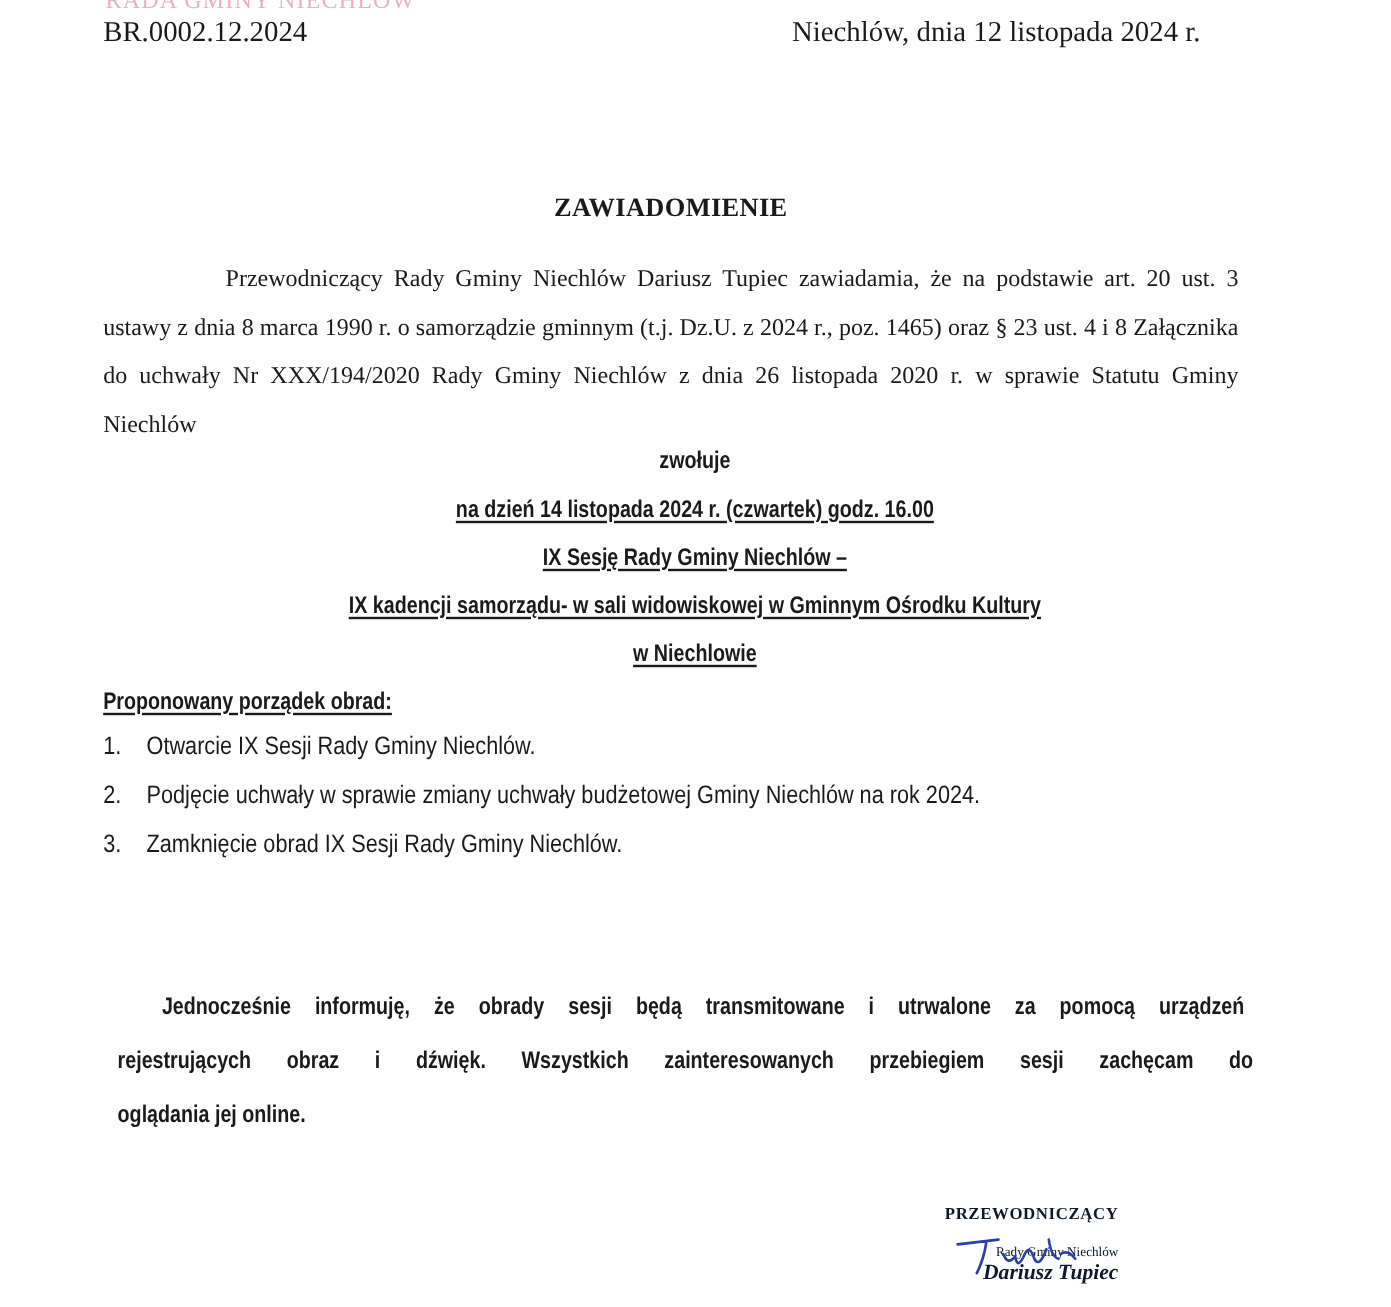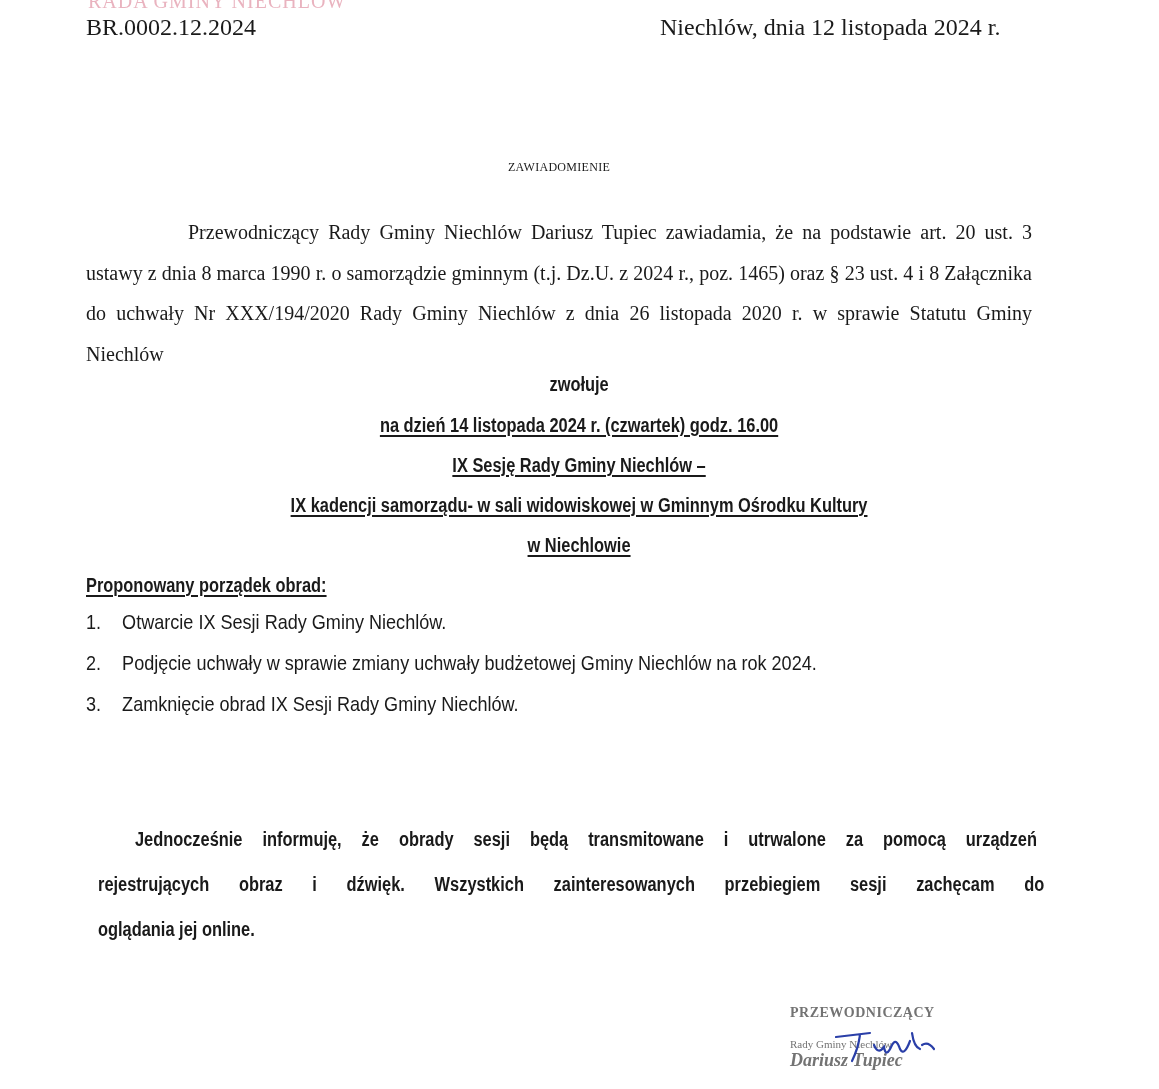--- a/index.html
+++ b/index.html
@@ -7,21 +7,21 @@
     width: 1159px; height: 1089px; position: relative; overflow: hidden;
     font-family: "Liberation Serif", serif; color: #1a1a1a;
   }
   .abs { position: absolute; }
   .stamp-top {
     left: 88px; top: -10px; font-size: 20px; color: #e6a6b4; letter-spacing: 1px;
     font-family: "Liberation Serif", serif; opacity: 0.85;
   }
   .ref { left: 86px; top: 14px; font-size: 24px; }
   .place-date { left: 660px; top: 14px; font-size: 24px; text-align: center; }
-  .title { left: 0; width: 1118px; top: 160px; text-align: center; font-weight: normal; font-size: 12px; letter-spacing: 0.3px; }
+  .title { left: 0; width: 1118px; top: 160px; text-align: center; font-weight: bold; font-size: 22px; letter-spacing: 0.3px; }
   .para {
     left: 86px; top: 212px; width: 946px; font-size: 20px; line-height: 40.5px; text-align: justify;
   }
   .para .indent { display: inline-block; width: 102px; }
   .center-line {
     left: 0; width: 1159px; text-align: center; font-weight: bold; font-size: 20px;
     font-family: "Liberation Sans", sans-serif; transform: scaleX(0.82); transform-origin: 577px 0;
   }
   .center-line.u span { text-decoration: underline; text-decoration-thickness: 2px; text-underline-offset: 3px; }
   .agenda-head {
@@ -36,21 +36,21 @@
   .agenda li .num { display: inline-block; width: 42px; }
   .notice {
     left: 98px; top: 817px; width: 946px; font-size: 20px; line-height: 45px; font-weight: bold;
     font-family: "Liberation Sans", sans-serif;
   }
   .notice .ln { display: block; transform-origin: 0 0; white-space: nowrap; }
   .notice .ln.j { text-align-last: justify; text-align: justify; white-space: normal; width: 1154px; transform: scaleX(0.82); }
   .notice .ln.first { padding-left: 45px; width: 1100px; }
   .notice .ln.last { transform: scaleX(0.82); }
   .sig {
-    left: 790px; top: 1005px; width: 180px; text-align: left; color: #737373;
+    left: 752px; top: 1005px; width: 180px; text-align: right; color: #0f172a;
     font-family: "Liberation Serif", serif;
   }
   .sig .s1 { font-size: 14px; font-weight: bold; letter-spacing: 0.5px; }
   .sig .s2 { font-size: 11px; margin-top: 17px; }
   .sig .s3 { font-size: 18px; font-weight: bold; font-style: italic; margin-top: 0; }
   .sig .scrawl { position: absolute; left: 40px; top: 22px; width: 110px; height: 40px; }
 </style>
 </head>
 <body>
 

